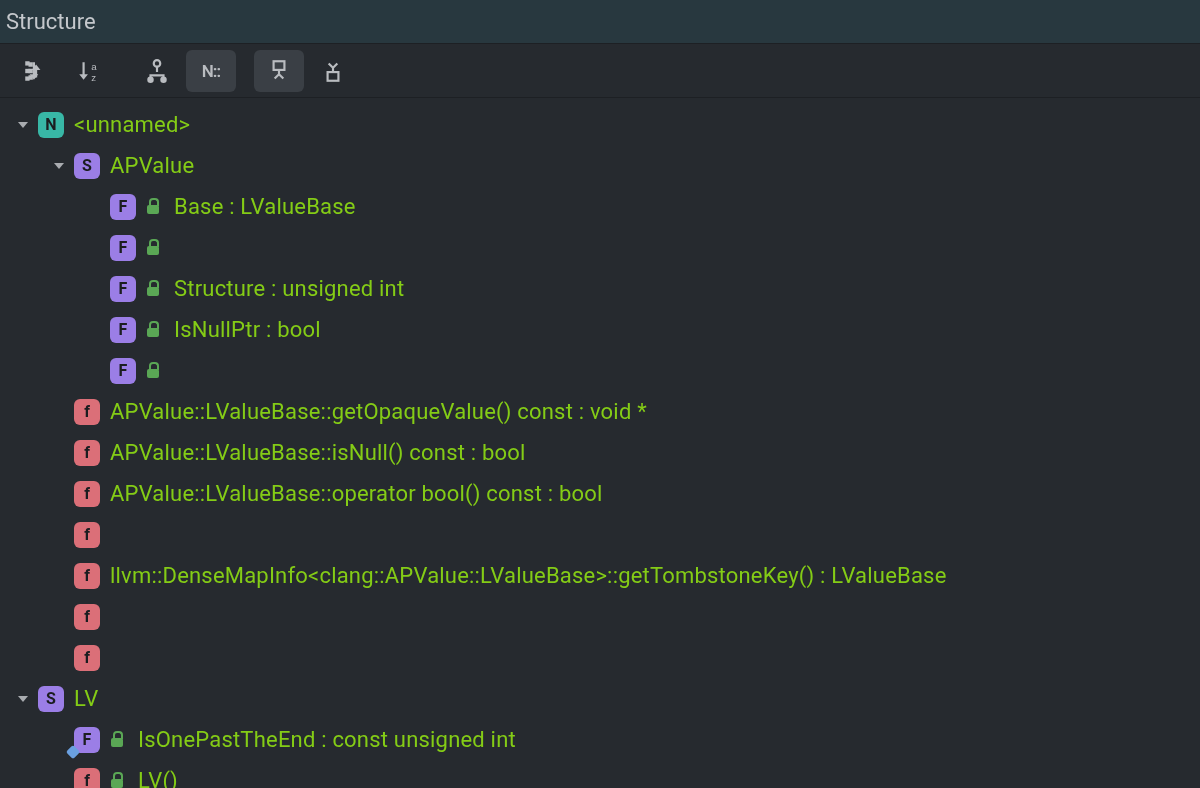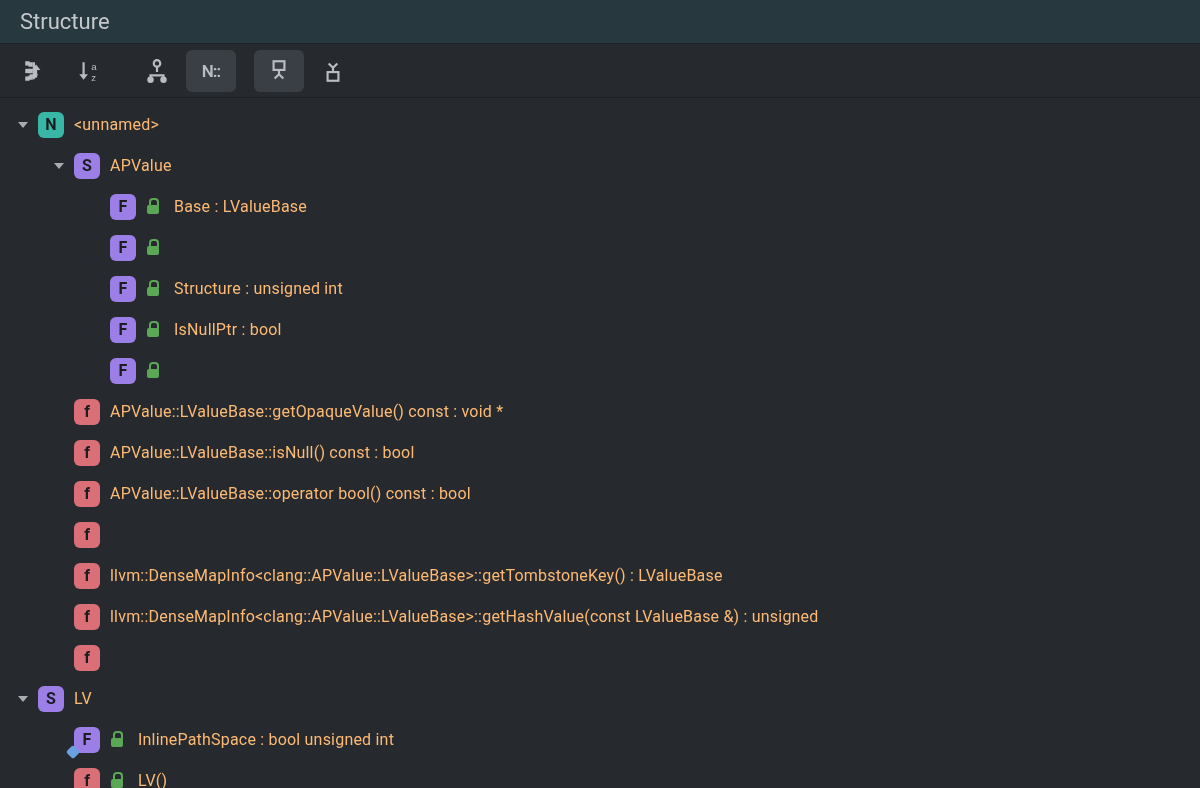--- a/index.html
+++ b/index.html
@@ -12,21 +12,21 @@
     color: #b9bcc0;
     font-size: 22px;
     -webkit-font-smoothing: antialiased;
   }
   .title-bar {
     background: #28383f;
     border-bottom: 1px solid #1d2024;
     height: 44px;
     display: flex;
     align-items: center;
-    padding: 0 20px;
+    padding: 0 6px;
   }
   .title-bar .label {
     color: #c5c8cc;
     font-size: 22px;
   }
   .toolbar {
     height: 54px;
     display: flex;
     align-items: center;
     padding: 0 10px;
@@ -110,22 +110,22 @@
   .lock::after {
     content: "";
     position: absolute;
     top: -2px; left: 3px;
     width: 6px; height: 6px;
     border: 2px solid #5aa755;
     border-bottom: none;
     border-radius: 4px 4px 0 0;
   }
   .text {
-    color: #fdba74;
-    font-size: 16px;
+    color: #84cc16;
+    font-size: 22px;
     letter-spacing: 0.2px;
   }
   
   .deco-star {
     position: relative;
   }
   .deco-star::after{
     content:"";
     position:absolute;
     left:-6px; bottom:-4px;
@@ -310,21 +310,20 @@
       <span class="badge f">f</span>
       <span class="text">llvm::DenseMapInfo&lt;clang::APValue::LValueBase&gt;::getTombstoneKey() : LValueBase</span>
     </div>
     <div class="row">
       <span class="expander spacer" style="margin-left: 36px;">
         <svg viewBox="0 0 16 16">
           <path fill="currentColor" d="M3 5l5 6 5-6z"></path>
         </svg>
       </span>
       <span class="badge f">f</span>
-      <span class="text">llvm::DenseMapInfo&lt;clang::APValue::LValueBase&gt;::getHashValue(const LValueBase &amp;) : unsigned</span>
     </div>
     <div class="row">
       <span class="expander spacer" style="margin-left: 36px;">
         <svg viewBox="0 0 16 16">
           <path fill="currentColor" d="M3 5l5 6 5-6z"></path>
         </svg>
       </span>
       <span class="badge f">f</span>
     </div>
     <div class="row">
@@ -337,21 +336,21 @@
       <span class="text">LV</span>
     </div>
     <div class="row">
       <span class="expander spacer" style="margin-left: 36px;">
         <svg viewBox="0 0 16 16">
           <path fill="currentColor" d="M3 5l5 6 5-6z"></path>
         </svg>
       </span>
       <span class="badge F deco-star">F</span>
       <span class="lock"></span>
-      <span class="text">InlinePathSpace : bool unsigned int</span>
+      <span class="text">IsOnePastTheEnd : const unsigned int</span>
     </div>
     <div class="row">
       <span class="expander spacer" style="margin-left: 36px;">
         <svg viewBox="0 0 16 16">
           <path fill="currentColor" d="M3 5l5 6 5-6z"></path>
         </svg>
       </span>
       <span class="badge f">f</span>
       <span class="lock"></span>
       <span class="text">LV()</span>

